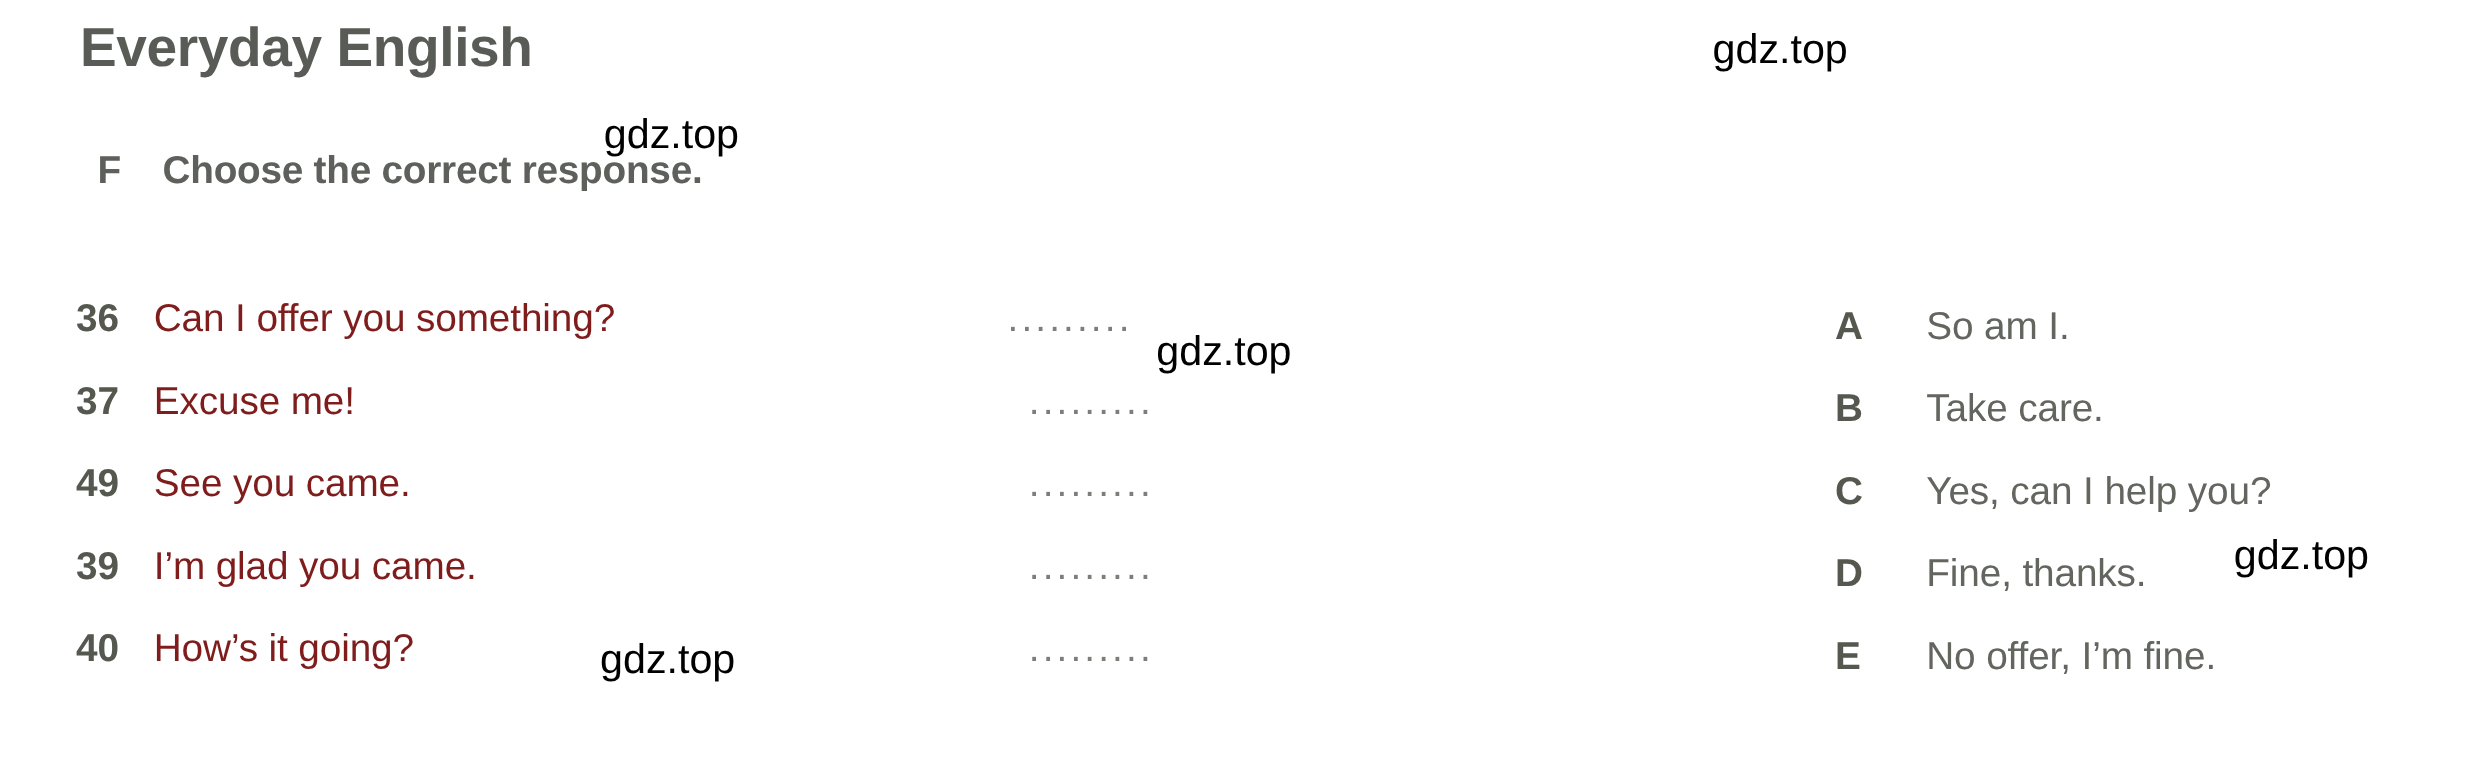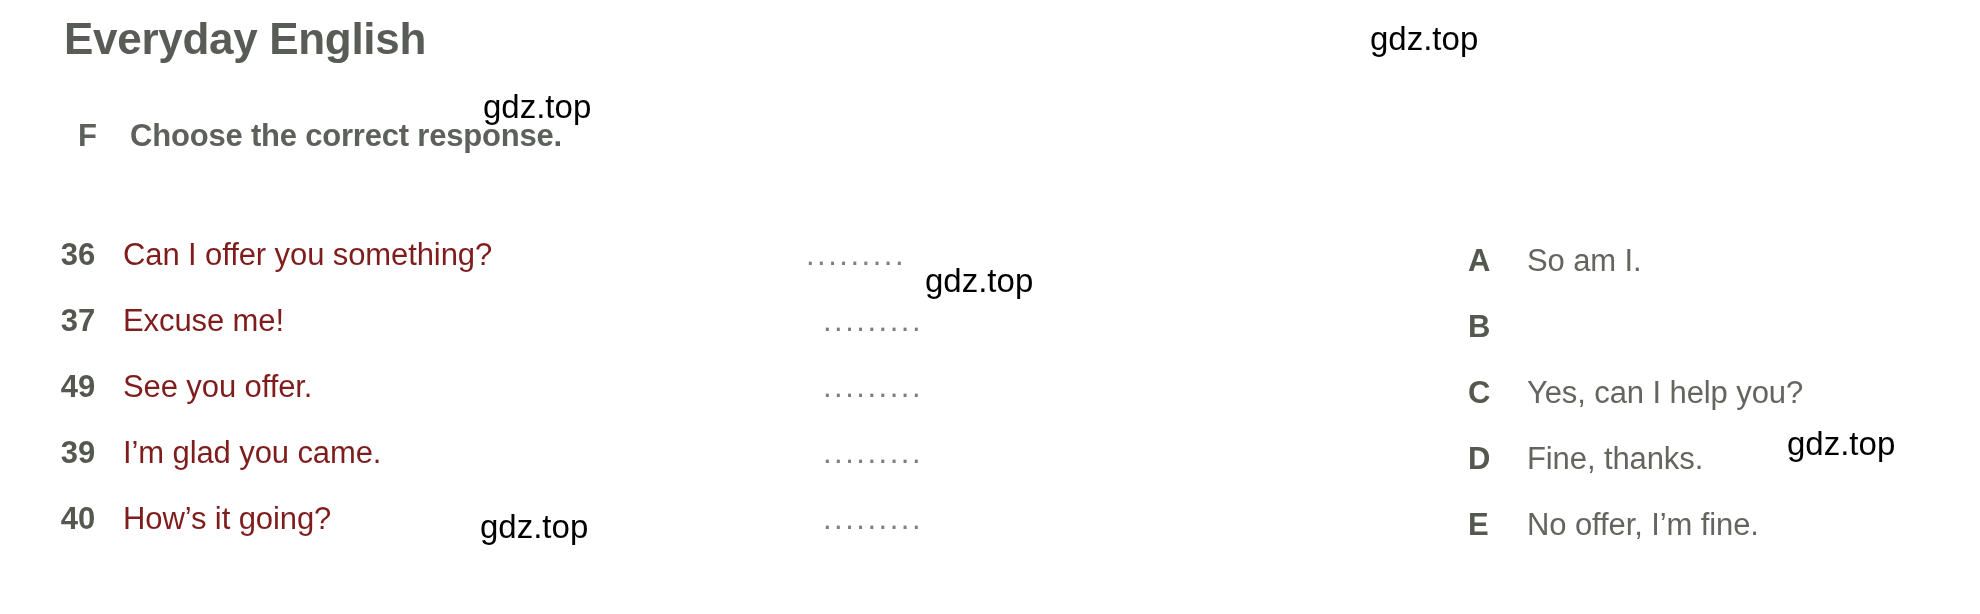--- a/index.html
+++ b/index.html
@@ -111,21 +111,21 @@
     position: absolute;
     left: 0;
     top: 0;
     width: 48px;
     font-size: 31px;
     font-weight: bold;
     color: #55584f;
   }
   .o-text {
     position: absolute;
-    left: 59px;
+    left: 73px;
     top: 0;
     font-size: 31px;
     font-weight: normal;
     color: #63665f;
     white-space: nowrap;
     letter-spacing: -0.1px;
   }
 
   
   .watermark {
@@ -159,21 +159,21 @@
     </div>
 
     <div class="q-row">
       <span class="q-num">37</span>
       <span class="q-text">Excuse me!</span>
       <span class="q-dots">.........</span>
     </div>
 
     <div class="q-row">
       <span class="q-num">49</span>
-      <span class="q-text">See you offer.</span>
+      <span class="q-text">See you came.</span>
       <span class="q-dots">.........</span>
     </div>
 
     <div class="q-row">
       <span class="q-num">39</span>
       <span class="q-text">I’m glad you came.</span>
       <span class="q-dots">.........</span>
     </div>
 
     <div class="q-row">
@@ -186,20 +186,21 @@
 
   <div id="options">
 
     <div class="o-row">
       <span class="o-letter">A</span>
       <span class="o-text">So am I.</span>
     </div>
 
     <div class="o-row">
       <span class="o-letter">B</span>
+      <span class="o-text">Take care.</span>
     </div>
 
     <div class="o-row">
       <span class="o-letter">C</span>
       <span class="o-text">Yes, can I help you?</span>
     </div>
 
     <div class="o-row">
       <span class="o-letter">D</span>
       <span class="o-text">Fine, thanks.</span>

